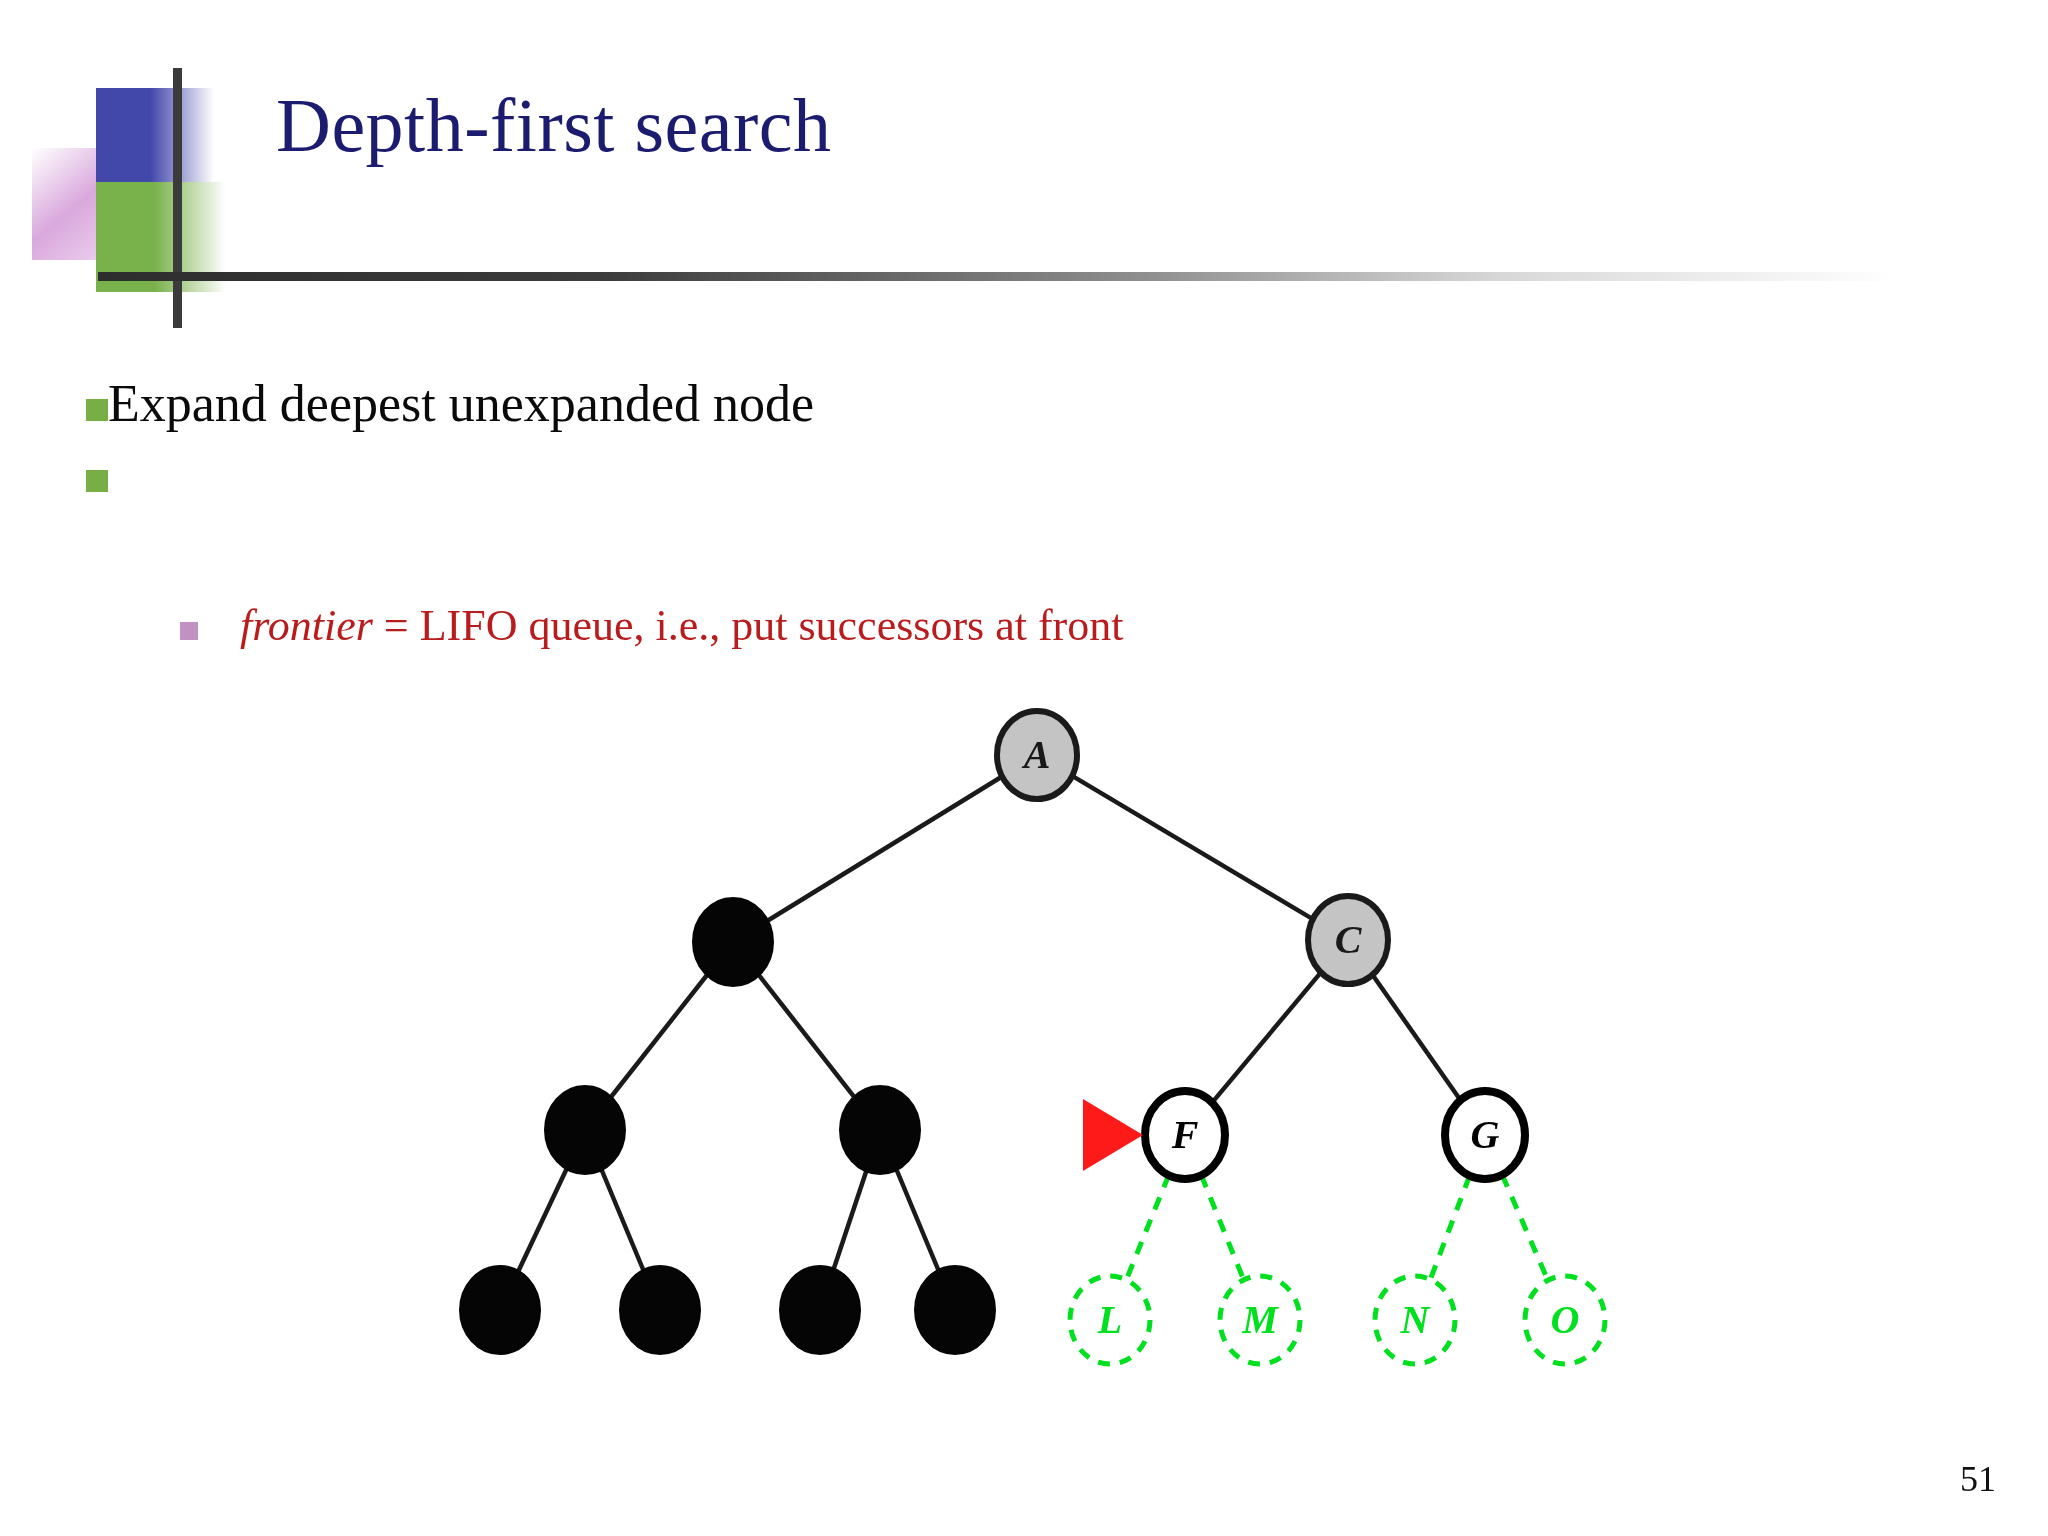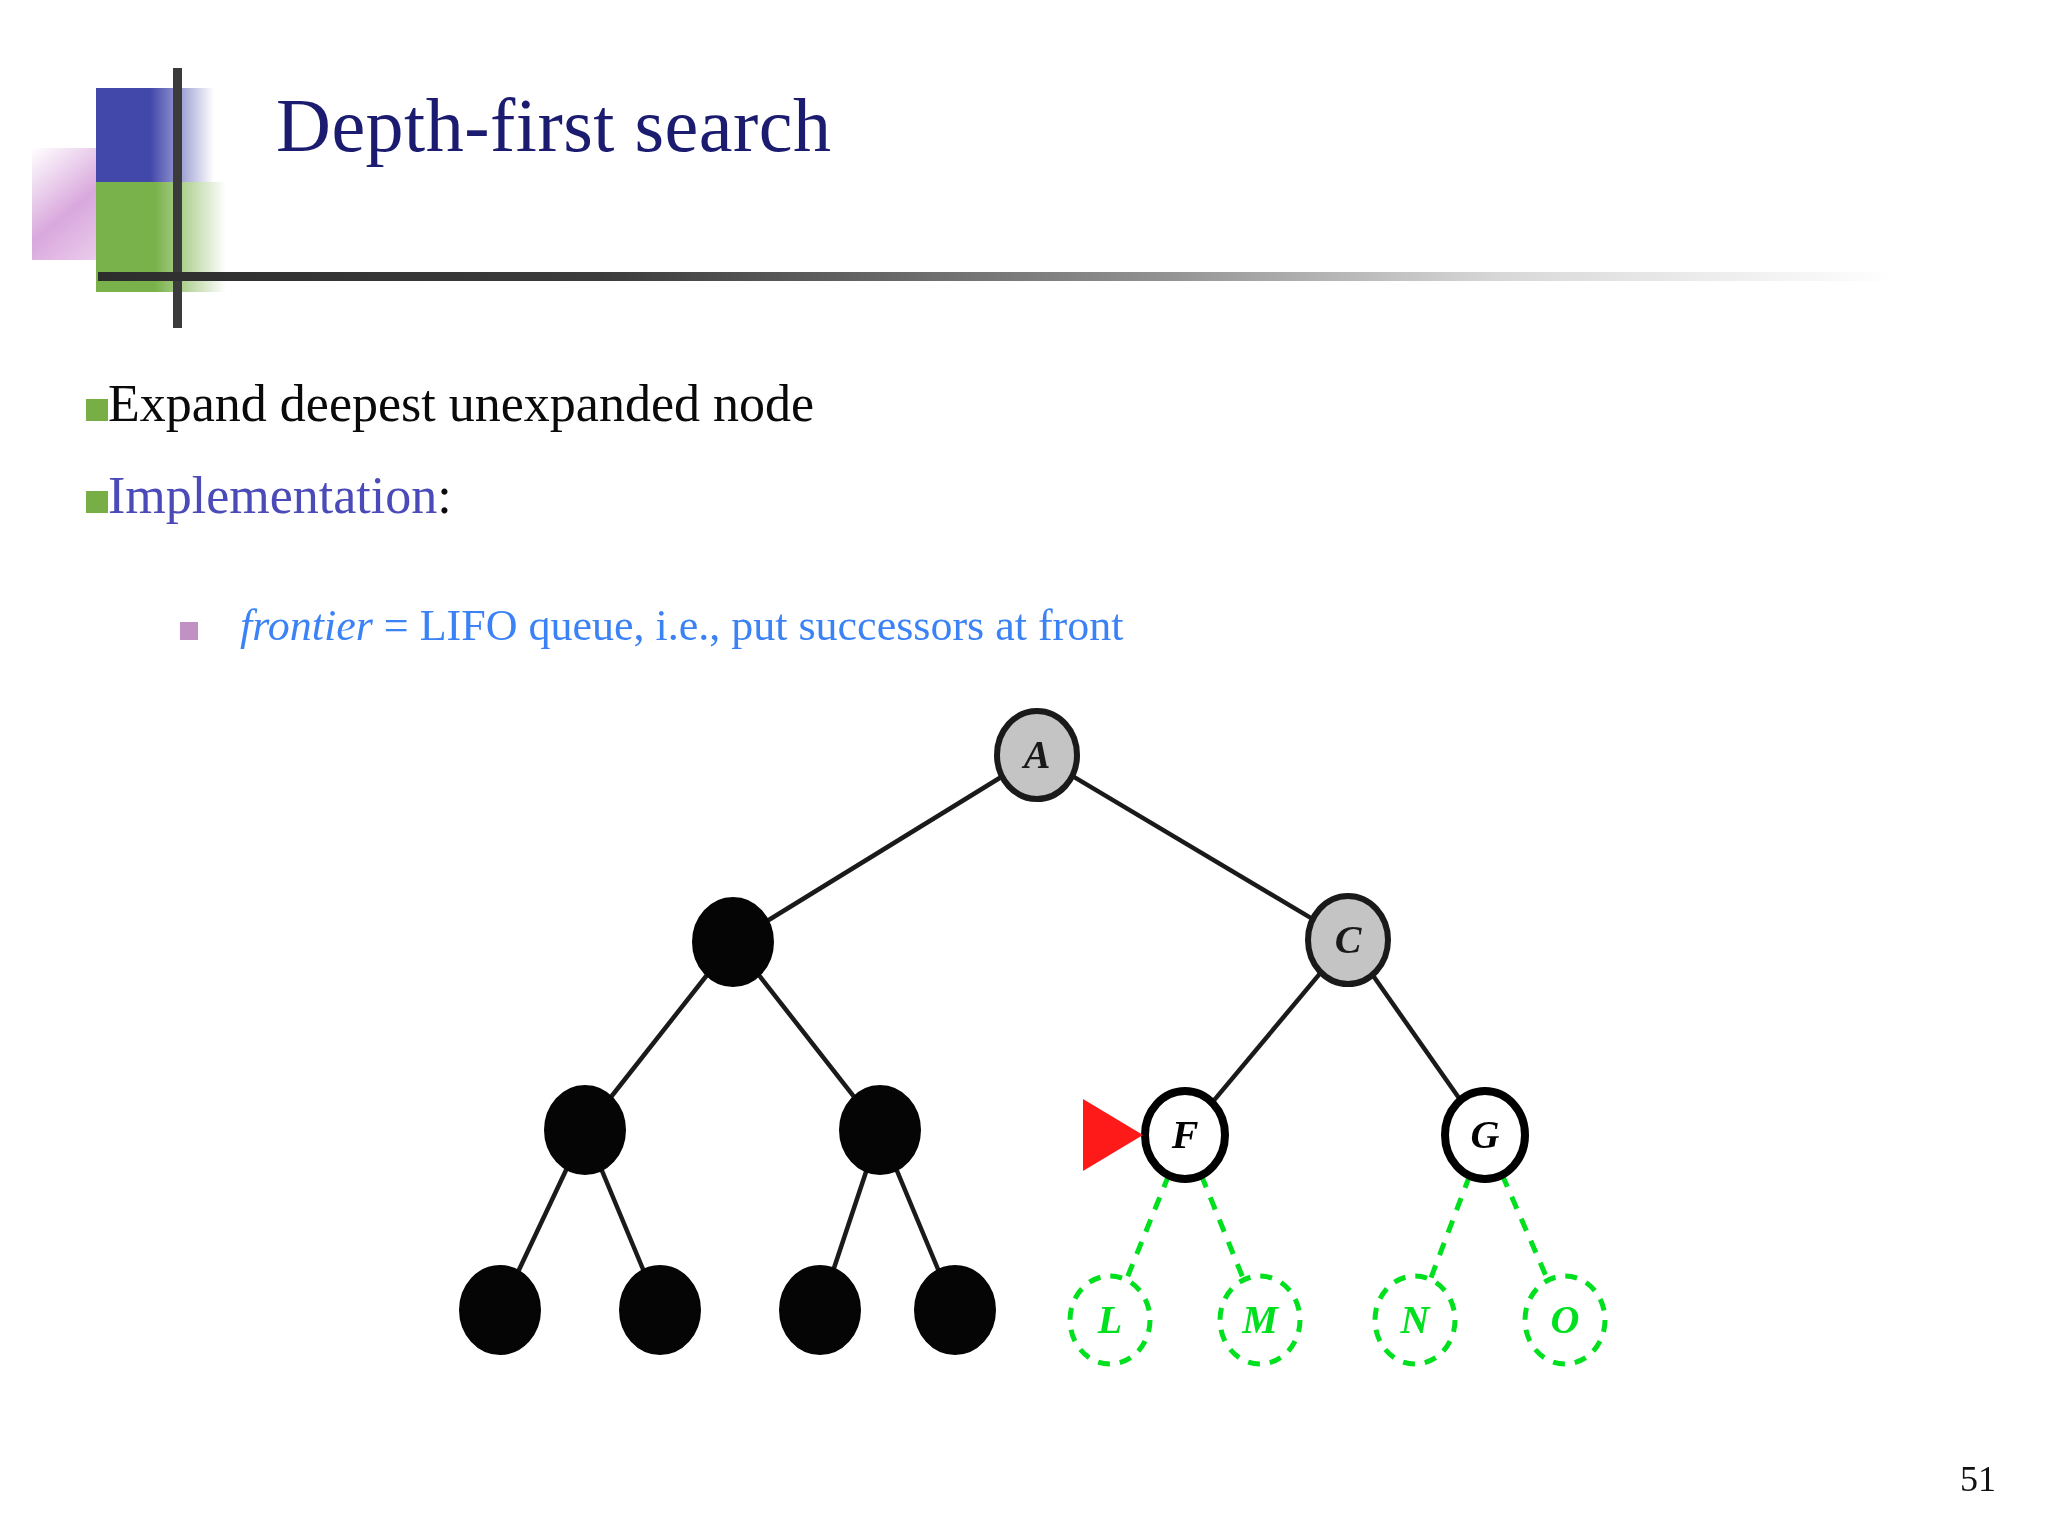--- a/index.html
+++ b/index.html
@@ -74,21 +74,21 @@
   .sq-green { width: 22px; height: 22px; background: #77ae46; }
   .sq-mauve { width: 18px; height: 18px; background: #c191c3; }
 
   .bullet-text-l1 {
     font-size: 52px;
     color: #0a0a0a;
     line-height: 1;
   }
   .bullet-text-l2 {
     font-size: 44px;
-    color: #3b82f6;
+    color: #b91c1c;
     margin-left: 42px;
     line-height: 1;
   }
   .accent-blue { color: #4a4ab8; }
   .ital { font-style: italic; }
 
   #bullet-1 { top: 378px; }
   #bullet-2 { top: 470px; }
   #bullet-3 { top: 604px; }
 
@@ -119,21 +119,20 @@
 
 <div class="slide-title">Depth-first search</div>
 
 <div class="bullet-row bullet-l1" id="bullet-1">
   <span class="sq sq-green"></span>
   <span class="bullet-text-l1">Expand deepest unexpanded node</span>
 </div>
 
 <div class="bullet-row bullet-l1" id="bullet-2">
   <span class="sq sq-green"></span>
-  <span class="bullet-text-l1"><span class="accent-blue">Implementation</span><span>:</span></span>
 </div>
 
 <div class="bullet-row bullet-l2" id="bullet-3">
   <span class="sq sq-mauve"></span>
   <span class="bullet-text-l2"><span class="ital">frontier</span><span> = LIFO queue, i.e., put successors at front</span></span>
 </div>
 
 <div id="tree-diagram">
   <svg id="tree-svg" viewBox="0 0 1260 720" xmlns="http://www.w3.org/2000/svg">
     <g id="edge-layer">

